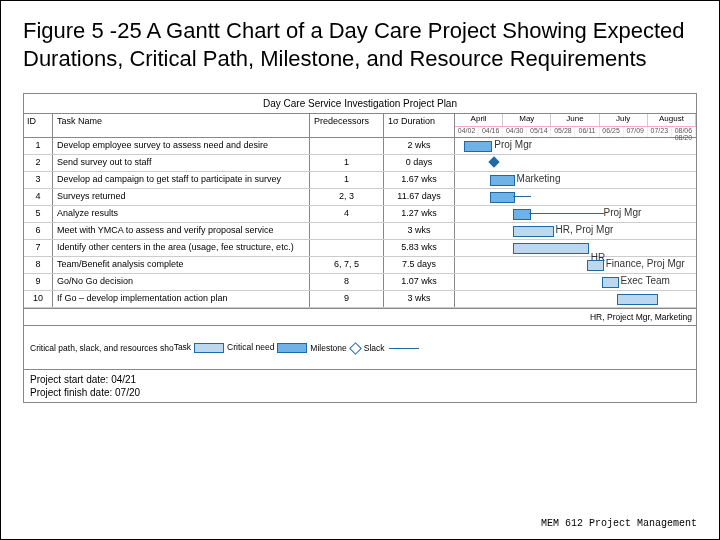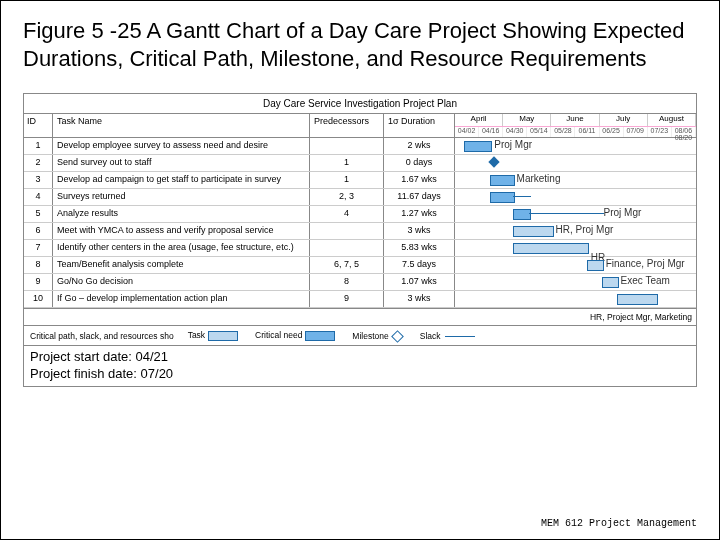--- a/index.html
+++ b/index.html
@@ -19,27 +19,27 @@
 .dates div{flex:1;border-right:1px solid #eee;text-align:center;font-size:7px;color:#555}
 .gantt-row{display:flex;border-bottom:1px solid #ccc;height:16px}
 .gantt-row .col-id,.gantt-row .col-pred,.gantt-row .col-dur{text-align:center}
 .tl{flex:1;position:relative}
 .bar{position:absolute;top:3px;height:9px;background:#6fb2e8;border:1px solid #1e6aa8}
 .bar.crit{background:#bcd8ef;border:1px solid #1e6aa8}
 .lbl{position:absolute;top:1px;font-size:10px;color:#333;white-space:nowrap}
 .milestone{position:absolute;top:3px;width:8px;height:8px;background:#1e6aa8;transform:rotate(45deg)}
 .slack{position:absolute;top:7px;height:1px;background:#1e6aa8}
 .res-row{display:flex;border-top:1px solid #888;padding:3px 4px;font-size:8.5px;justify-content:flex-end}
-.legend{display:flex;align-items:center;gap:14px;padding:4px 6px;border-top:1px solid #888;font-size:8.5px}
+.legend{display:flex;align-items:center;padding:16px 6px;border-top:1px solid #888;font-size:8.5px}
 .leg-box{display:inline-block;width:28px;height:8px;border:1px solid #1e6aa8;vertical-align:middle;margin:0 3px}
 .leg-box.t{background:#bcd8ef}
 .leg-box.c{background:#6fb2e8}
 .leg-mile{display:inline-block;width:7px;height:7px;border:1px solid #1e6aa8;transform:rotate(45deg);margin:0 4px;vertical-align:middle}
 .leg-line{display:inline-block;width:30px;height:1px;background:#1e6aa8;vertical-align:middle;margin:0 4px}
-.dates-row{padding:3px 6px;border-top:1px solid #888;font-size:13px;line-height:1.3}
+.dates-row{padding:3px 6px;border-top:1px solid #888;font-size:10px;line-height:1.3}
 .footer{position:absolute;bottom:10px;right:22px;font-family:Liberation Mono, monospace;font-size:10px}
 </style>
 </head>
 <body>
 <div class="slide">
 <h2 class="title">Figure 5 -25 A Gantt Chart of a Day Care Project Showing Expected Durations, Critical Path, Milestone, and Resource Requirements</h2>
 
 <div class="gantt-wrap">
 <div class="plan-title">Day Care Service Investigation Project Plan</div>
 

